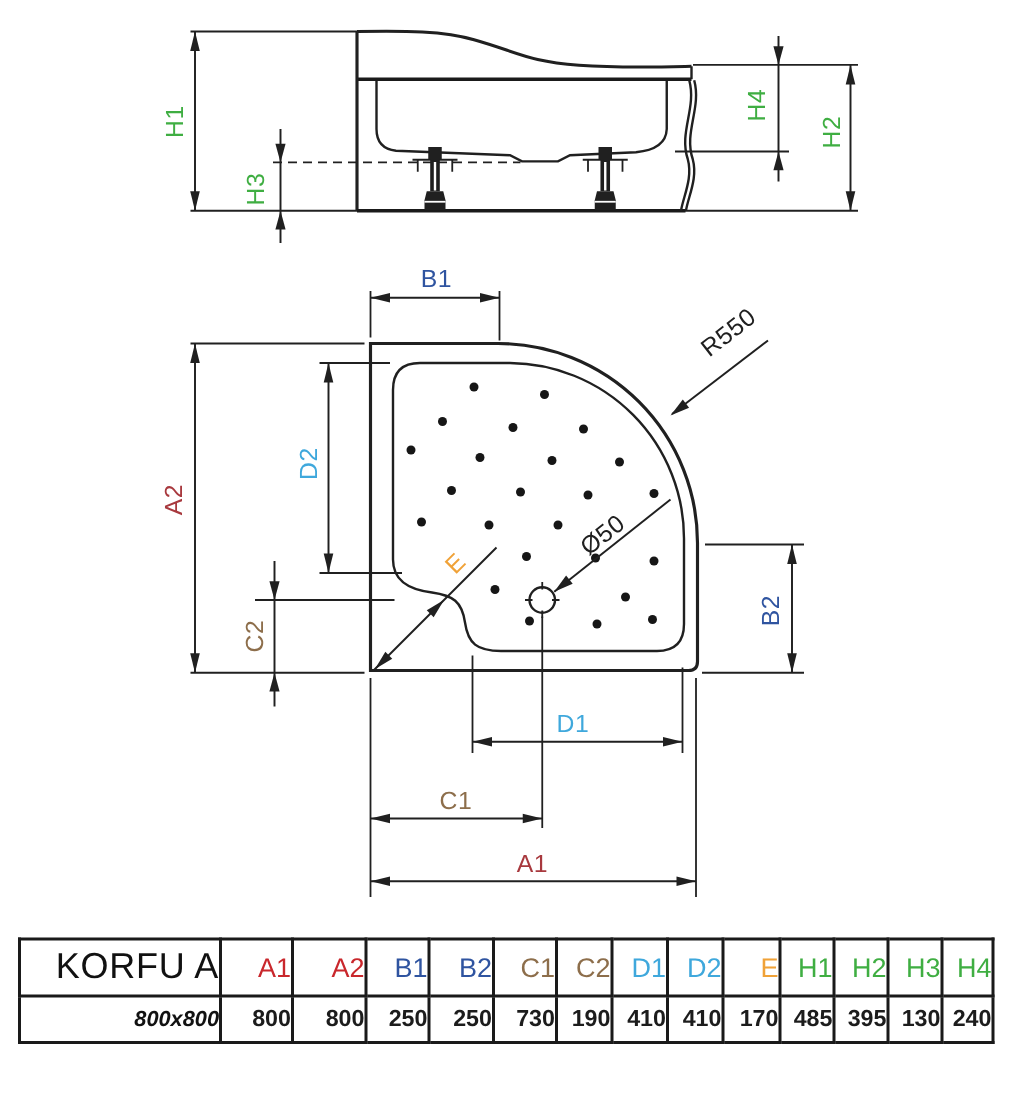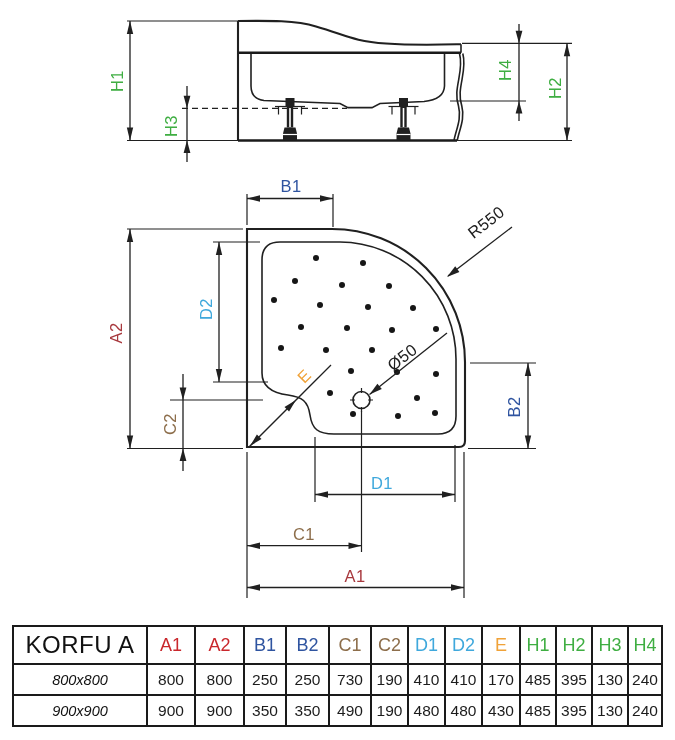--- a/index.html
+++ b/index.html
@@ -9,26 +9,26 @@
   .thin{stroke:#202020;stroke-width:1.2;fill:none;}
   .dim{stroke:#202020;stroke-width:1.3;fill:none;}
   .body2{stroke:#202020;stroke-width:2.1;fill:none;}
   .body15{stroke:#202020;stroke-width:1.6;fill:none;}
   .thick{stroke:#1a1a1a;stroke-width:2.4;fill:none;}
   .tri{fill:#202020;stroke:none;}
   .lbl{font-family:"Liberation Sans",sans-serif;font-size:16.5px;letter-spacing:.4px;}
   .dash{stroke:#202020;stroke-width:1.2;fill:none;stroke-dasharray:6 4;}
   #spec-table{position:absolute;left:12px;top:625px;border-collapse:collapse;table-layout:fixed;
               border:2.5px solid #1a1a1a;background:#fff;}
-  #spec-table th,#spec-table td{border:2px solid #1a1a1a;text-align:center;vertical-align:middle;
+  #spec-table th,#spec-table td{border:2px solid #1a1a1a;text-align:right;vertical-align:middle;
               padding:0;font-family:"Liberation Sans",sans-serif;}
   #spec-table th{height:36px;font-size:18px;font-weight:normal;}
   #spec-table th.title{font-size:24px;color:#111;letter-spacing:.5px;}
-  #spec-table td{height:29px;font-size:15.5px;color:#1c1c1c;}
-  #spec-table td.model{font-weight:normal;font-style:italic;font-size:14.5px;color:#111;}
+  #spec-table td{height:29px;font-size:15.5px;color:#1c1c1c;font-weight:bold;}
+  #spec-table td.model{font-weight:bold;font-style:italic;font-size:14.5px;color:#111;}
 </style>
 </head>
 <body>
 
 <div id="canvas">
 
 <svg width="675" height="620" viewBox="0 0 675 620">
   <defs>
     <marker id="arr" viewBox="0 0 14 8" markerWidth="14" markerHeight="8" refX="13.5" refY="4" orient="auto-start-reverse" markerUnits="userSpaceOnUse">
       <path d="M0.5,0.8 L13.5,4 L0.5,7.2 Z" fill="#202020"></path>
@@ -221,32 +221,16 @@
           <td>730</td>
           <td>190</td>
           <td>410</td>
           <td>410</td>
           <td>170</td>
           <td>485</td>
           <td>395</td>
           <td>130</td>
           <td>240</td>
         </tr>
-        <tr>
-          <td class="model">900x900</td>
-          <td>900</td>
-          <td>900</td>
-          <td>350</td>
-          <td>350</td>
-          <td>490</td>
-          <td>190</td>
-          <td>480</td>
-          <td>480</td>
-          <td>430</td>
-          <td>485</td>
-          <td>395</td>
-          <td>130</td>
-          <td>240</td>
-        </tr>
       </tbody>
 </table>
 
 </div>
 
 </body></html>

